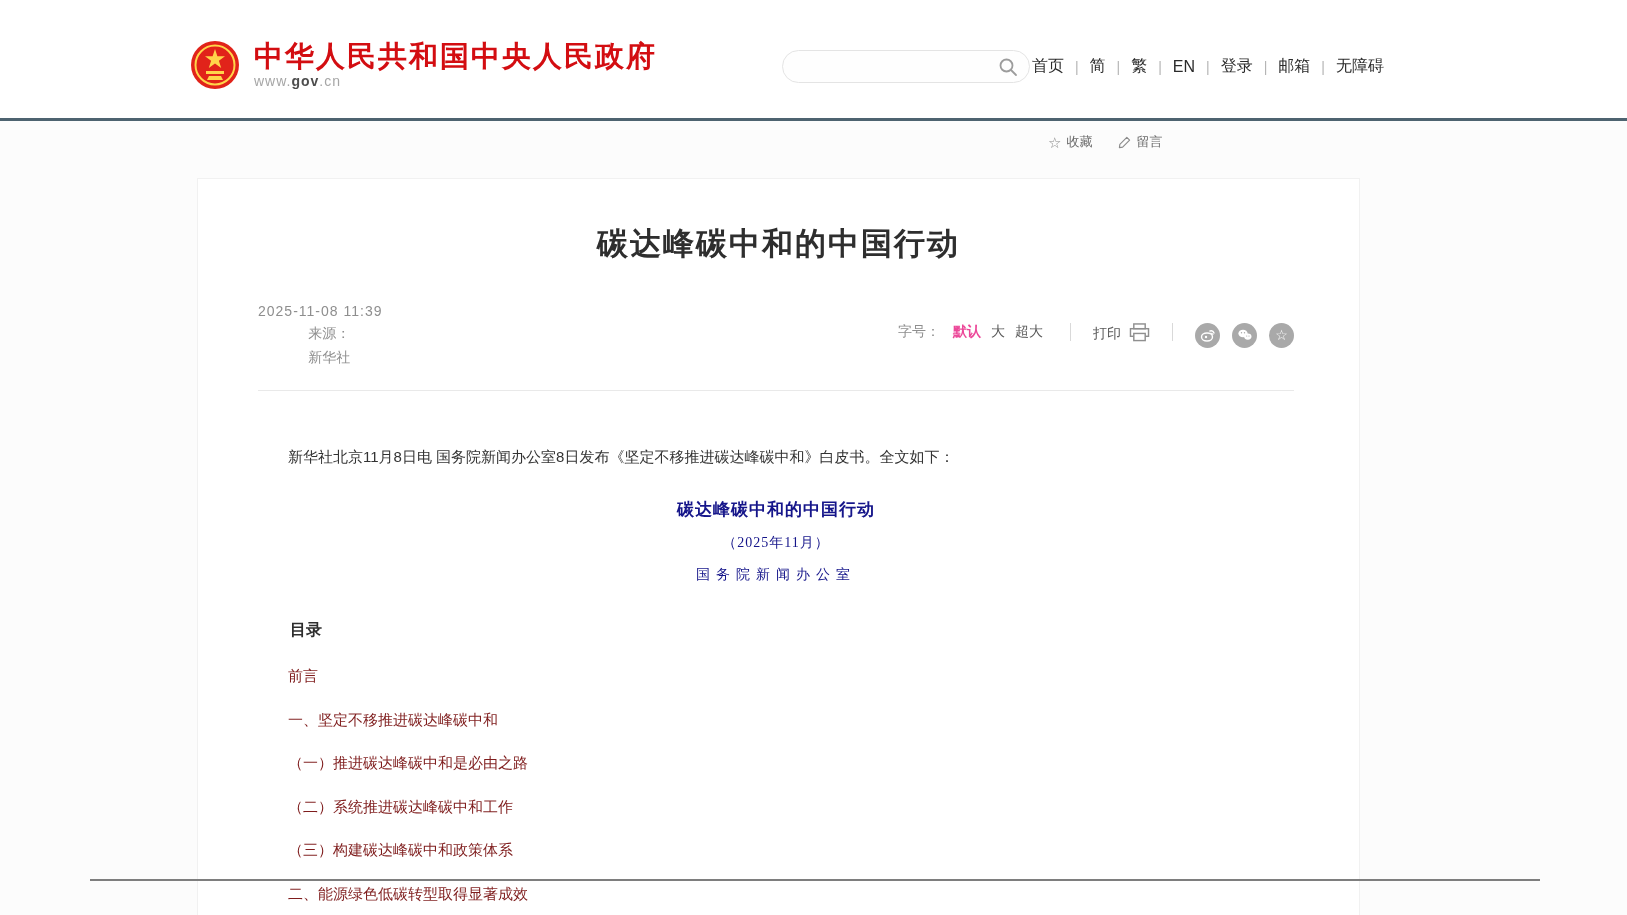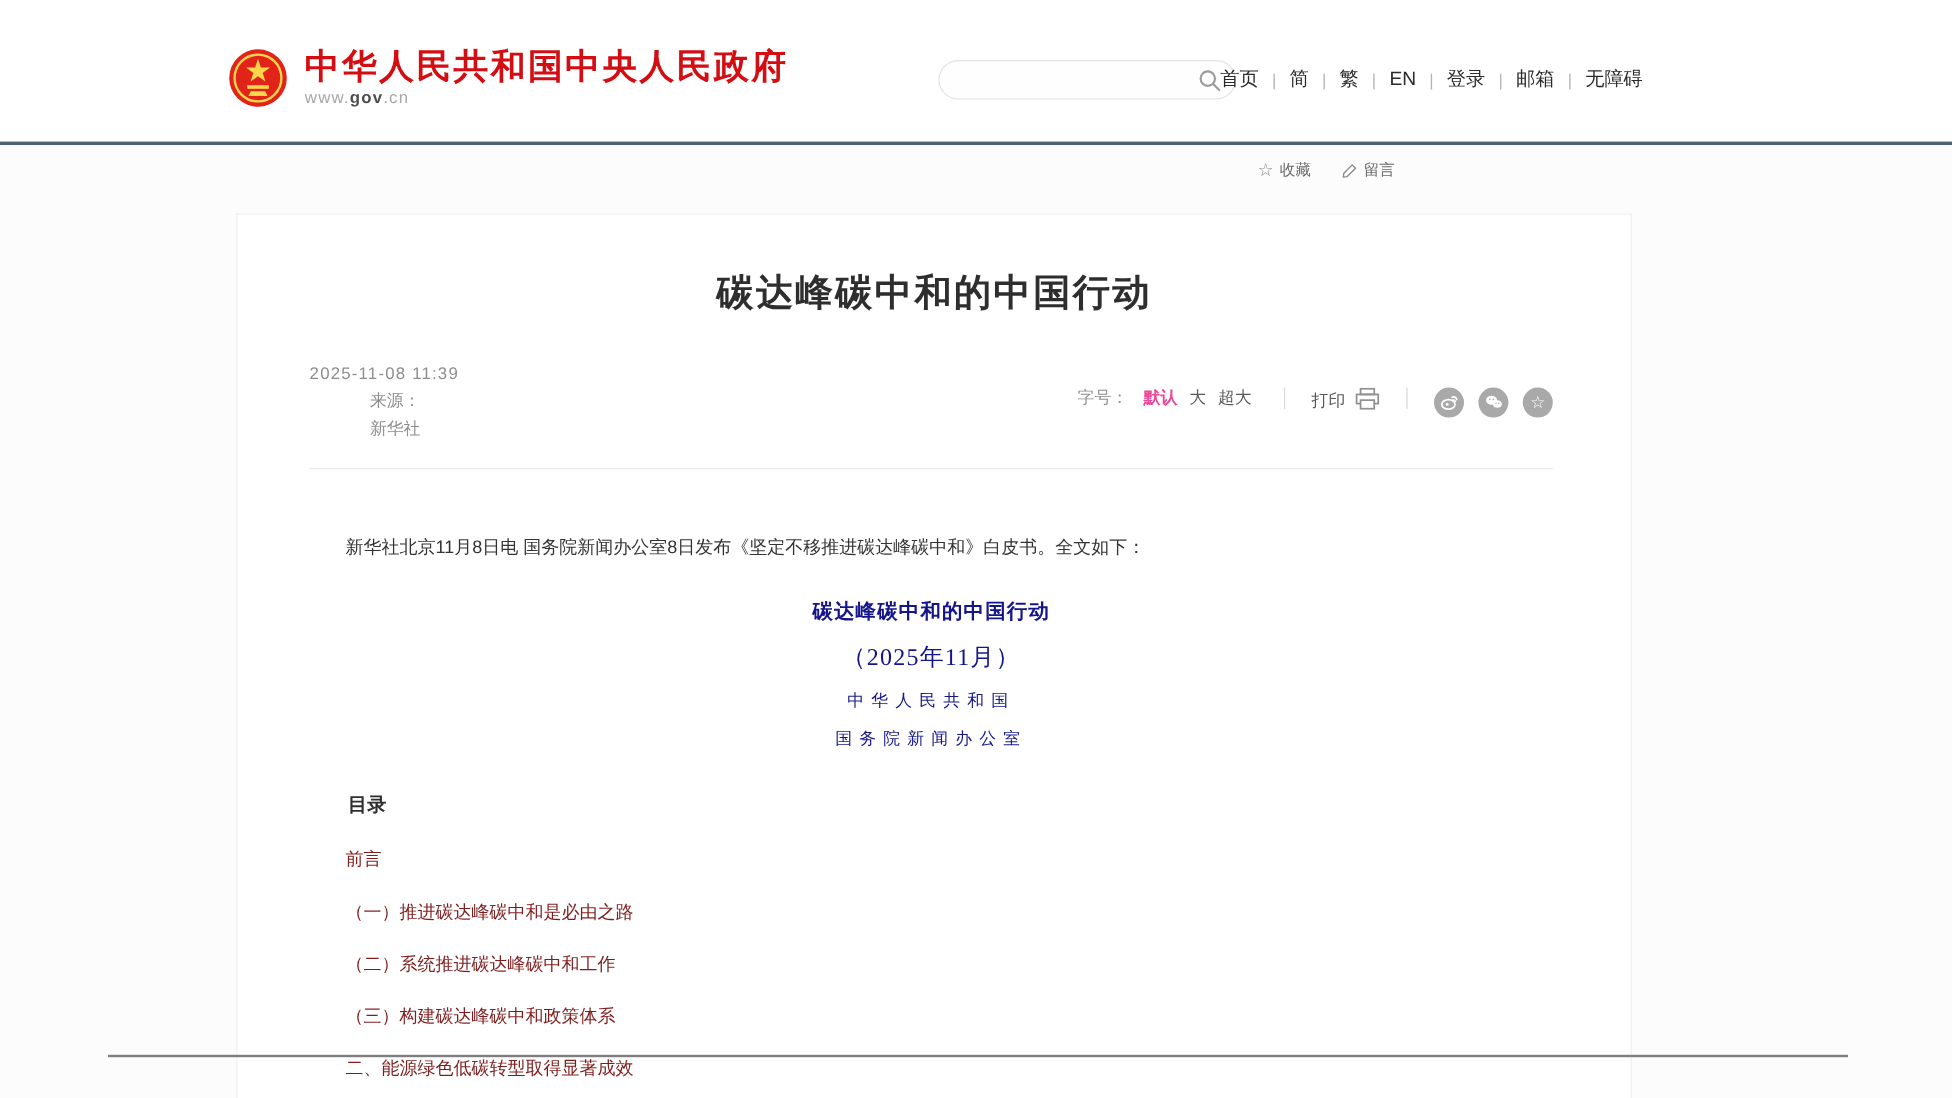--- a/index.html
+++ b/index.html
@@ -18,21 +18,21 @@
   .site-title { color:#d30d11; font-size:29px; font-weight:bold; letter-spacing:2px; line-height:1.1; }
   .site-url { font-size:14px; color:#a6a6a6; margin-top:1px; letter-spacing:1px; }
   .site-url .gov { color:#4d4d4d; font-weight:bold; }
 
   .search-box { position:absolute; left:782px; top:50px; width:248px; height:33px;
     border:1px solid #e4e4e4; border-radius:17px; background:#fefefe; }
   .search-input { position:absolute; left:16px; top:0; width:190px; height:31px; border:none;
     outline:none; background:transparent; font-size:14px; color:#333; }
   .search-icon { position:absolute; right:11px; top:6px; width:20px; height:20px; }
 
-  .top-nav { position:absolute; top:56px; right:257px; display:flex; align-items:center;
+  .top-nav { position:absolute; top:56px; right:242px; display:flex; align-items:center;
     font-size:16px; color:#2b2b2b; white-space:nowrap; }
   .top-nav a { padding:0 1px; }
   .top-nav .sep { color:#b5b5b5; margin:0 10px; font-size:14px; }
 
   .divider-top { position:absolute; top:118px; left:0; width:100%; height:3px; background:#4d6370; }
 
   
   .content-bg { position:absolute; top:121px; left:0; width:100%; height:794px; background:#fcfcfc; }
 
   .quick-actions { position:absolute; top:12px; left:1048px; display:flex; gap:26px;
@@ -63,21 +63,21 @@
   .share-circle svg { display:block; }
   .qzone-star { font-size:14px; color:#fff; line-height:1; margin-top:-1px; }
 
   .meta-divider { height:1px; background:#e9e9e9; margin:23px 65px 0 60px; }
 
   .article-body { padding:0 65px 0 60px; font-size:15px; color:#333; }
   .intro { margin-top:54px; text-indent:2em; line-height:1.6; }
 
   .doc-block { text-align:center; color:#15158a; font-family:"Liberation Serif","DejaVu Serif",serif; }
   .doc-title { margin-top:29px; font-size:17px; font-weight:bold; letter-spacing:1px; }
-  .doc-date  { margin-top:13px; font-size:20px; letter-spacing:1px; }
+  .doc-date  { margin-top:13px; font-size:14px; letter-spacing:1px; }
   .doc-issuer{ margin-top:14px; font-size:14px; letter-spacing:6px; }
 
   .toc-heading { margin-top:36px; font-size:16px; font-weight:bold; color:#2e2e2e; text-indent:2em; }
   .toc-item { margin-top:27px; font-size:15px; color:#7f1d1d; text-indent:2em; line-height:1.1; }
 
   .bottom-line { position:absolute; top:879px; left:90px; width:1450px; height:2px;
     background:#7e7e7e; z-index:6; }
 </style>
 </head>
 <body>
@@ -201,26 +201,26 @@
       </div>
 
       <div class="meta-divider"></div>
 
       <div class="article-body">
         <p class="intro">新华社北京11月8日电 国务院新闻办公室8日发布《坚定不移推进碳达峰碳中和》白皮书。全文如下：</p>
 
         <div class="doc-block">
           <p class="doc-title">碳达峰碳中和的中国行动</p>
           <p class="doc-date">（2025年11月）</p>
-          <p class="doc-issuer">中华人民共和国</p>
           <p class="doc-issuer">国务院新闻办公室</p>
         </div>
 
         <p class="toc-heading">目录</p>
         <p class="toc-item">前言</p>
+        <p class="toc-item">一、坚定不移推进碳达峰碳中和</p>
         <p class="toc-item">（一）推进碳达峰碳中和是必由之路</p>
         <p class="toc-item">（二）系统推进碳达峰碳中和工作</p>
         <p class="toc-item">（三）构建碳达峰碳中和政策体系</p>
         <p class="toc-item">二、能源绿色低碳转型取得显著成效</p>
 
       </div>
 
     </article>
   </div>
 

